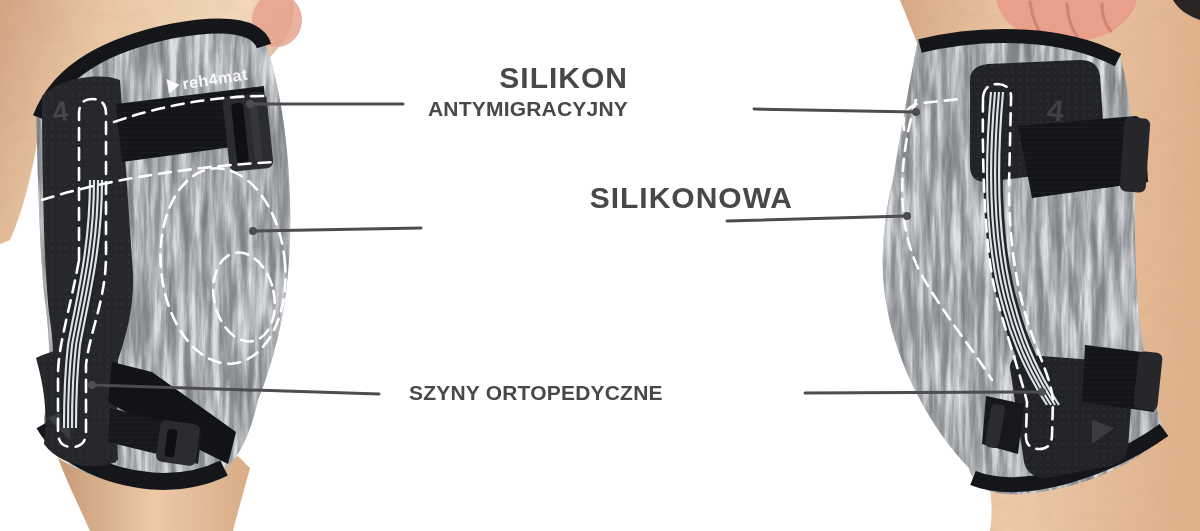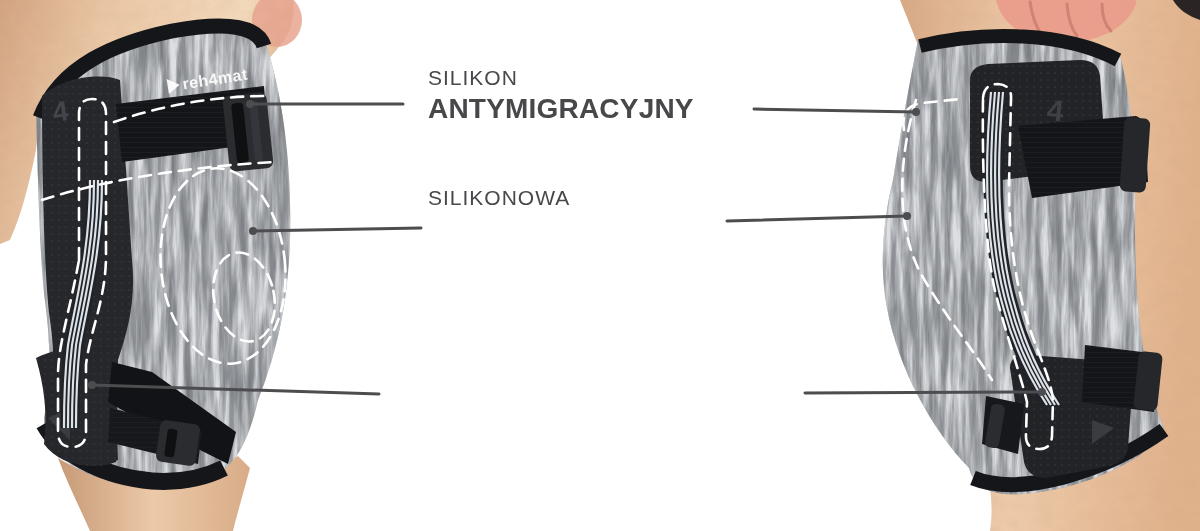--- a/index.html
+++ b/index.html
@@ -6,27 +6,27 @@
   .canvas{
     position:relative;width:1200px;height:531px;background:#ffffff;overflow:hidden;
     font-family:"Liberation Sans","DejaVu Sans",sans-serif;
   }
   .photo{position:absolute;top:0;}
   #photo-left{left:0;}
   #photo-right{left:870px;}
   #callout-lines{position:absolute;left:0;top:0;pointer-events:none;}
   .callout{position:absolute;color:#48484b;}
   .callout .eyebrow{
-    display:block;font-size:21px;font-weight:400;letter-spacing:1px;line-height:27px;
+    display:block;font-size:30px;font-weight:700;letter-spacing:1px;line-height:27px;text-align:right;
   }
   .callout .title{
-    font-size:28px;font-weight:700;letter-spacing:0.2px;line-height:34px;margin-top:1px;
+    font-size:21px;font-weight:700;letter-spacing:0.2px;line-height:34px;margin-top:1px;
   }
   #callout-1{left:428px;top:64px;}
-  #callout-2{left:428px;top:184px;width:345px;}
+  #callout-2{left:448px;top:184px;width:345px;}
   #callout-3{left:409px;top:375px;}
 </style>
 </head>
 <body>
 
 <div class="canvas">
 
   <svg id="photo-left" class="photo" width="320" height="531" viewBox="0 0 320 531">
     <defs>
       <linearGradient id="skinGradL" x1="0" y1="0" x2="1" y2="0.25">
@@ -241,15 +241,16 @@
   <div id="callout-1" class="callout">
     <span class="eyebrow">SILIKON</span>
     <div class="title">ANTYMIGRACYJNY</div>
   </div>
 
   <div id="callout-2" class="callout">
     <span class="eyebrow">SILIKONOWA</span>
   </div>
 
   <div id="callout-3" class="callout">
+    <div class="title">SZYNY ORTOPEDYCZNE</div>
   </div>
 
 </div>
 
 </body></html>

